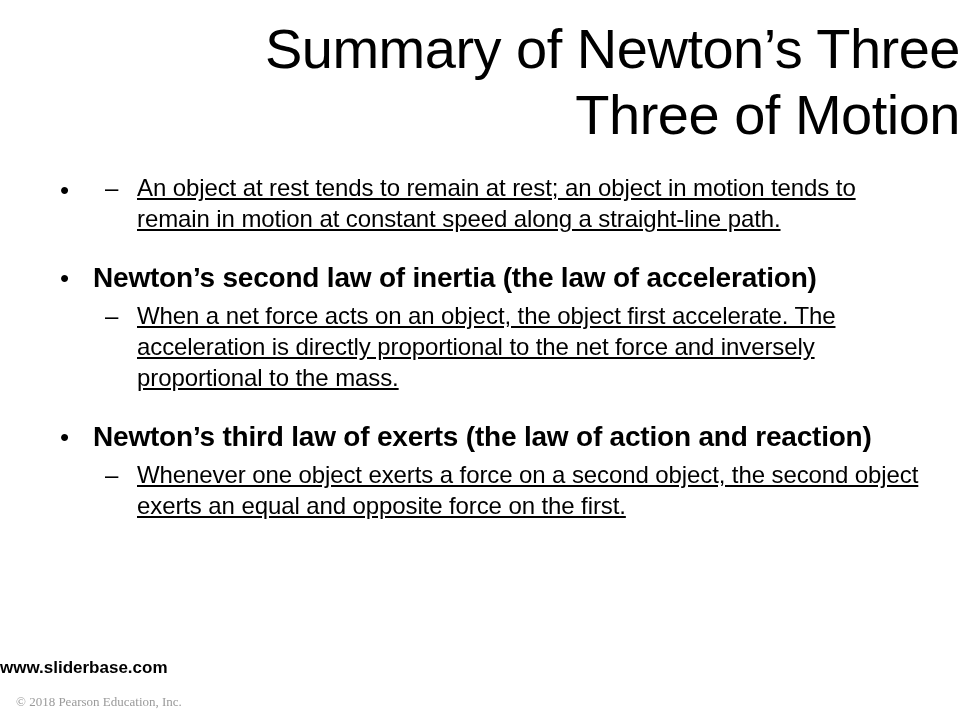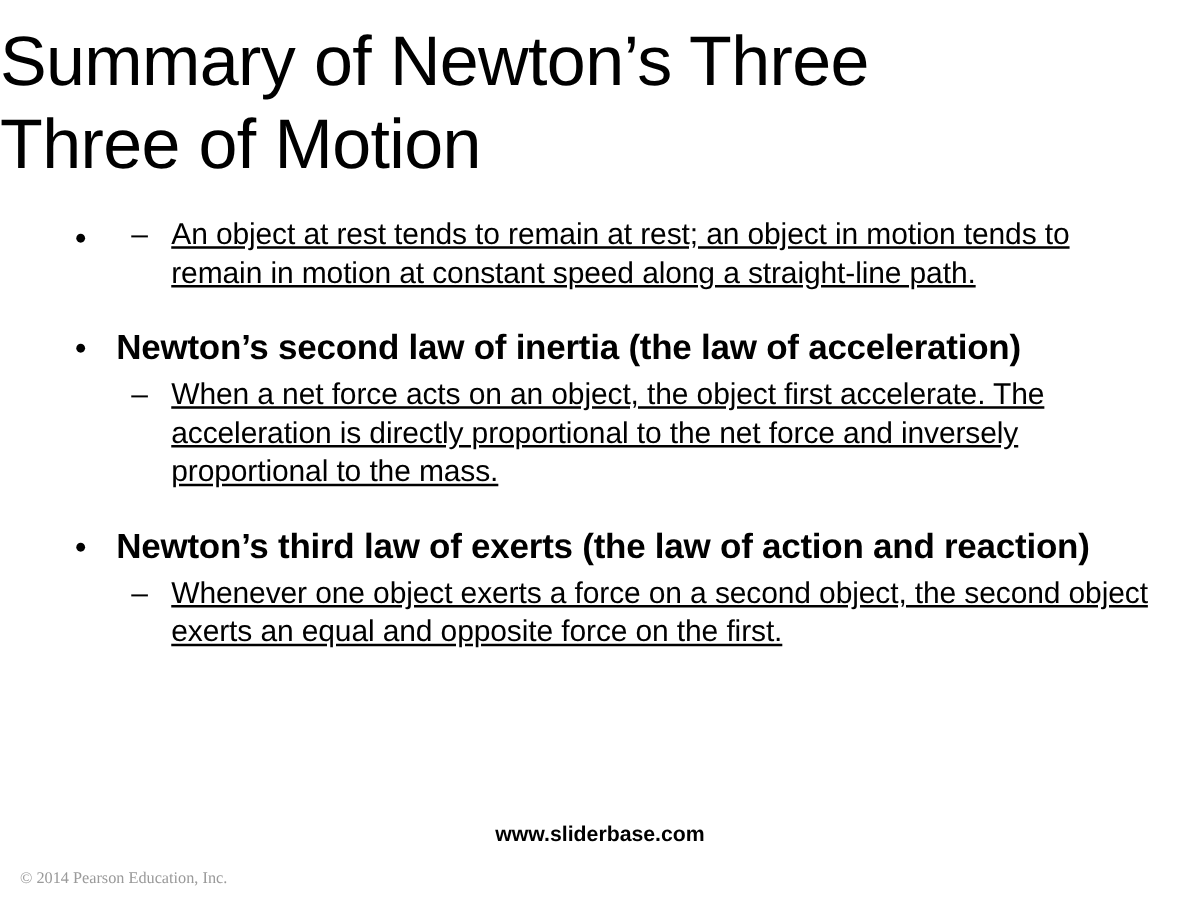--- a/index.html
+++ b/index.html
@@ -20,21 +20,21 @@
     overflow: hidden;
     box-sizing: border-box;
   }
 
   
   .title-block {
     position: absolute;
     left: 0;
     top: 16px;
     width: 960px;
-    text-align: left;
+    text-align: right;
   }
   .title-line {
     font-family: "Liberation Sans", sans-serif;
     font-weight: 400;
     font-size: 56px;
     line-height: 66px;
     letter-spacing: -0.5px;
     color: #000000;
     white-space: pre;
   }
@@ -96,21 +96,20 @@
     display: block;
     text-decoration: underline;
   }
 
   
   .watermark {
     position: absolute;
     left: 0;
     top: 658px;
     width: 960px;
-    text-align: center;
     font-size: 17px;
     font-weight: 700;
     line-height: 20px;
     color: #000000;
     letter-spacing: 0px;
   }
 
   
   .copyright {
     position: absolute;
@@ -162,15 +161,15 @@
       <div class="lvl2">
         <span class="dash">–</span>
           <span class="text">Whenever one object exerts a force on a second object, the second object exerts an equal and opposite force on the first.</span>
       </div>
     </div>
 
   </div>
 
   <div class="watermark">www.sliderbase.com</div>
 
-  <div class="copyright">© 2014 Pearson Education, Inc.</div>
+  <div class="copyright">© 2018 Pearson Education, Inc.</div>
 
 </div>
 
 </body></html>

